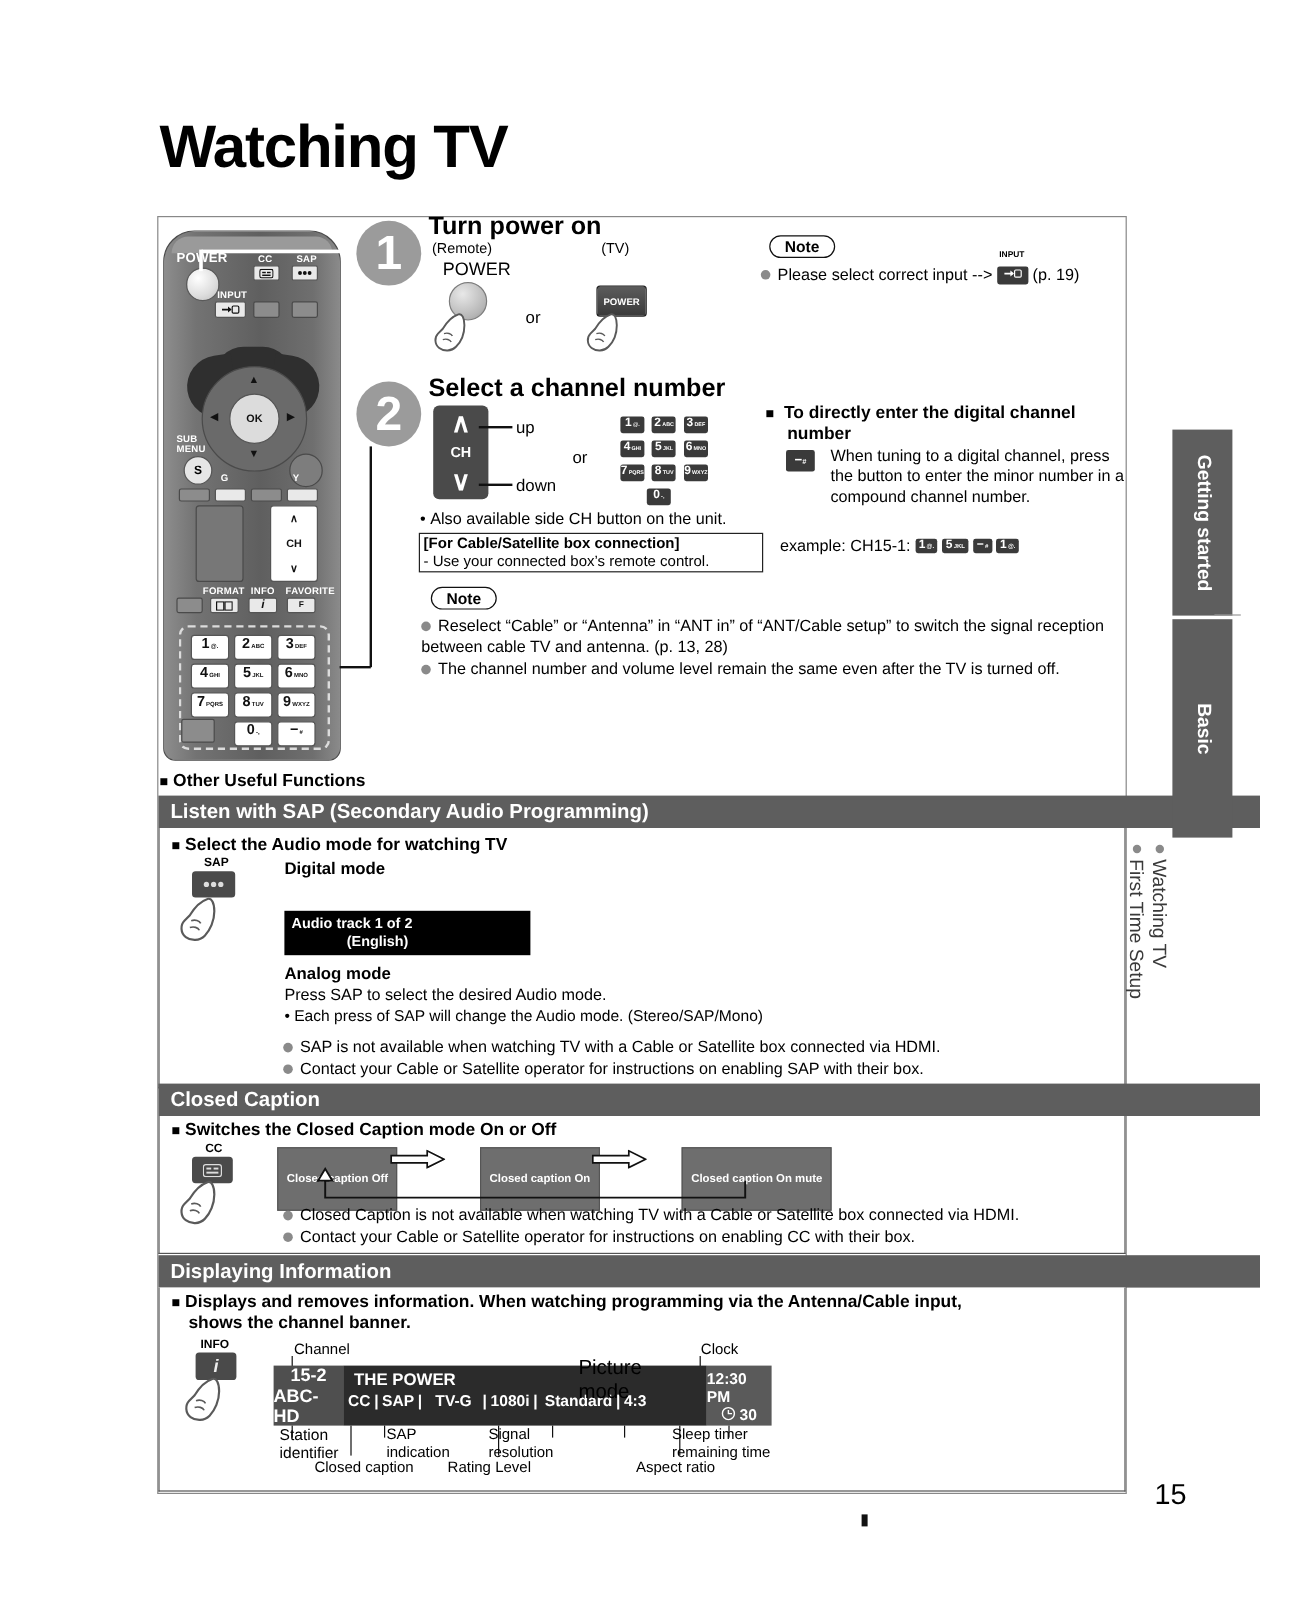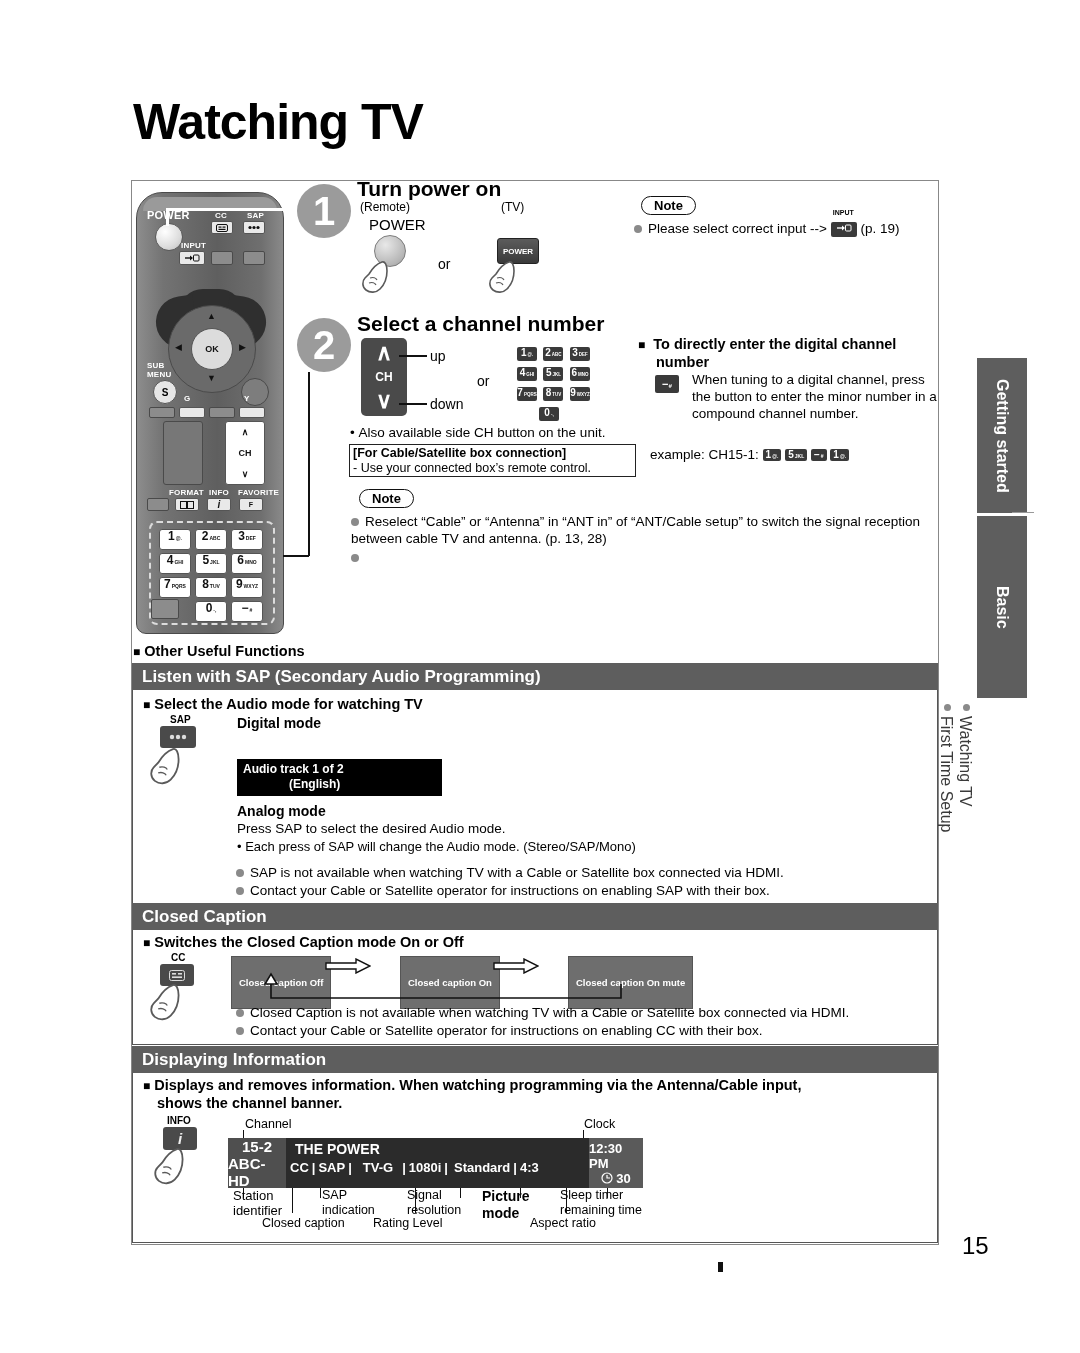--- a/index.html
+++ b/index.html
@@ -71,21 +71,21 @@
          color:#fff;display:flex;flex-direction:column;align-items:center;justify-content:space-between;padding:4px 0;box-sizing:border-box;}
   .chkey .cv{font-size:22px;font-weight:bold;line-height:1;}
   .chkey .cc{font-size:12px;font-weight:bold;}
 
   .keypadmini{position:absolute;left:516px;top:342px;width:80px;}
   .kmini{display:inline-flex;align-items:baseline;justify-content:center;width:20px;height:14px;background:#3a3a3a;color:#fff;
          border-radius:2px;font-size:10px;font-weight:bold;margin:1px;}
   .kmini i{font-style:normal;font-size:4.5px;margin-left:1px;}
 
   
-  .secbar{position:absolute;left:132px;width:806px;height:27px;background:#5e5e5e;color:#fff;
+  .secbar{position:absolute;left:132px;width:918px;height:27px;background:#5e5e5e;color:#fff;
           font-size:17px;font-weight:bold;display:flex;align-items:center;padding-left:10px;box-sizing:border-box;}
   .sqhead{position:absolute;font-size:14.5px;font-weight:bold;}
   .sqhead::before{content:"\25A0";margin-right:4px;font-size:12px;}
 
   
   .osd{position:absolute;background:#000;color:#fff;font-size:12px;font-weight:bold;}
   .ccbox{display:inline-block;background:#6e6e6e;color:#fff;border:1px solid #555;font-size:9.5px;font-weight:bold;padding:20px 7px;}
 
   
   .banner{position:absolute;left:228px;top:1138px;width:415px;height:50px;}
@@ -381,21 +381,21 @@
         <span>1</span>
         <i>@.</i>
       </span>
   </div>
 
   <div class="notepill" style="left:359px;top:489px;">Note</div>
   <div class="noteline" style="left:351px;top:513px;width:586px;">
     <span class="bullet"></span><span>Reselect “Cable” or “Antenna” in “ANT in” of “ANT/Cable setup” to switch the signal reception between cable TV and antenna. (p. 13, 28)</span>
   </div>
   <div class="noteline" style="left:351px;top:549px;width:586px;">
-    <span class="bullet"></span>
+    <span class="bullet"></span><span>The channel number and volume level remain the same even after the TV is turned off.</span>
   </div>
 
   <div class="sqhead" style="left:133px;top:643px;">Other Useful Functions</div>
 
   <div class="secbar" style="top:663px;">Listen with SAP (Secondary Audio Programming)</div>
   <div style="position:absolute;left:132px;top:690px;width:806px;height:217px;border:1px solid #555;border-top:none;box-sizing:border-box;background:#fff;"></div>
   <div class="sqhead" style="left:143px;top:696px;">Select the Audio mode for watching TV</div>
 
   <div style="position:absolute;left:170px;top:714px;font-size:10px;font-weight:bold;">SAP</div>
   <div style="position:absolute;left:160px;top:726px;width:36px;height:22px;background:#4a4a4a;border-radius:3px;display:flex;align-items:center;justify-content:center;">
@@ -535,21 +535,21 @@
   </div>
   <div class="leadline" style="left:320px;top:1188px;width:1.4px;height:10px;"></div>
 
   <div class="leadline" style="left:415px;top:1188px;width:1.4px;height:25px;"></div>
   <div style="position:absolute;left:407px;top:1188px;font-size:12.5px;line-height:1.18;">
     <div>Signal</div>
     <div>resolution</div>
   </div>
   <div class="leadline" style="left:460px;top:1188px;width:1.4px;height:10px;"></div>
 
-  <div style="position:absolute;left:482px;top:1188px;font-size:14px;line-height:1.18;font-weight:bold;">
+  <div style="position:absolute;left:482px;top:1130px;font-size:17px;line-height:1.18;">
     <div>Picture</div>
     <div>mode</div>
   </div>
   <div class="leadline" style="left:520px;top:1188px;width:1.4px;height:10px;"></div>
 
   <div class="leadline" style="left:566px;top:1188px;width:1.4px;height:25px;"></div>
   <div style="position:absolute;left:560px;top:1188px;font-size:12.5px;line-height:1.18;">
     <div>Sleep timer</div>
     <div>remaining time</div>
   </div>

